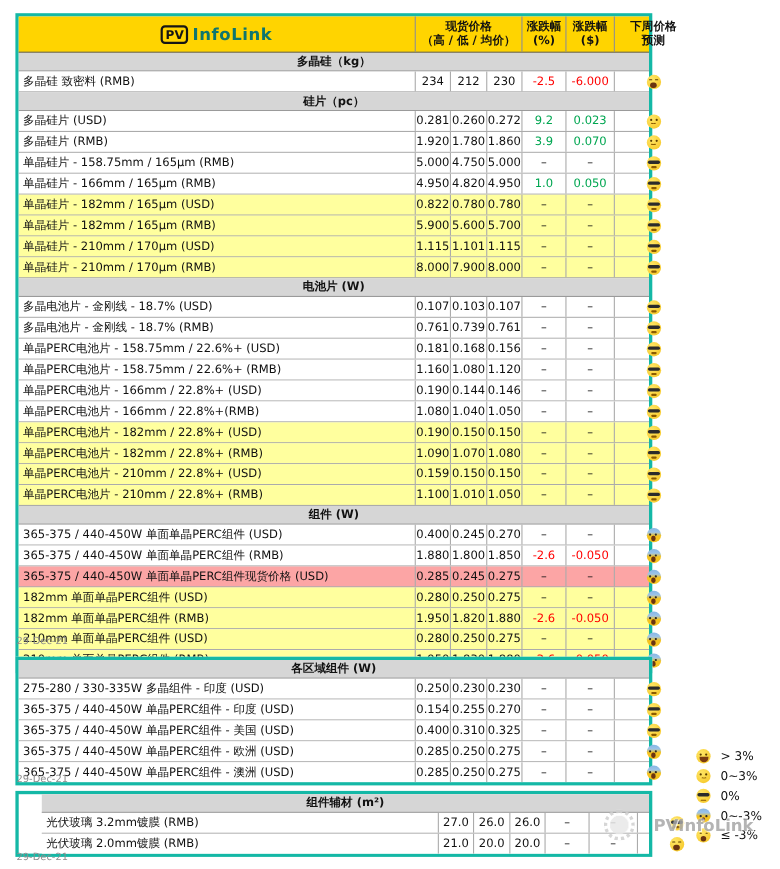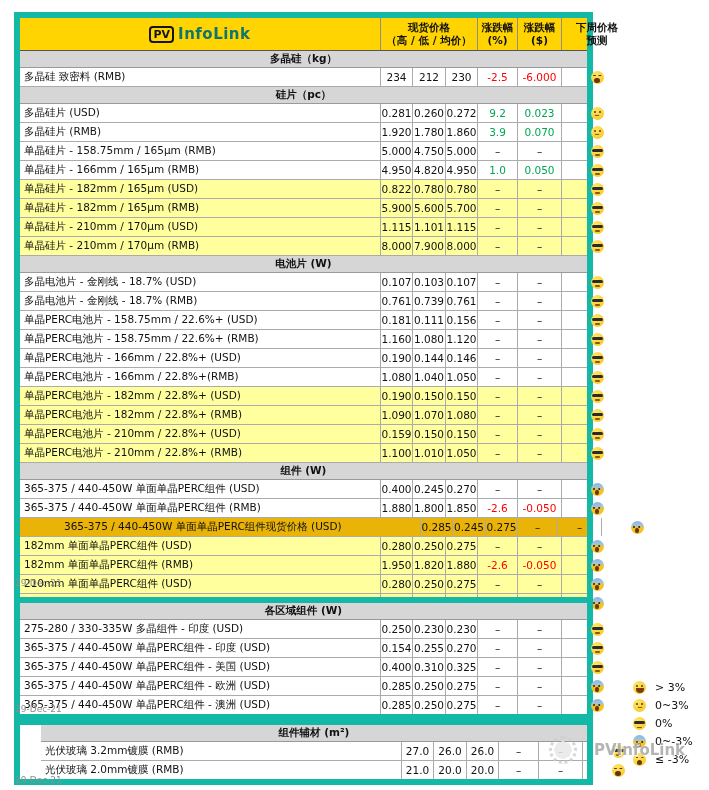--- a/index.html
+++ b/index.html
@@ -1,34 +1,34 @@
 <!DOCTYPE html>
 <html><head>
 <meta charset="utf-8">
 <style>
   html,body{margin:0;padding:0;background:#ffffff;}
   body{width:709px;height:790px;font-family:"DejaVu Sans","Liberation Sans",sans-serif;}
   .page{position:relative;width:709px;height:790px;overflow:hidden;background:#fff;}
 
-  .tbl{position:absolute;left:14px;width:579px;border:6px solid #14b8a6;box-sizing:border-box;background:#fff;}
+  .tbl{position:absolute;left:14px;width:579px;border:3px solid #14b8a6;box-sizing:border-box;background:#fff;}
 
   
   .thead{display:grid;grid-template-columns:360px 97px 40px 44px 71px;height:32px;background:#FFD400;border-bottom:1px solid #555;}
   .thead>div{display:flex;flex-direction:column;align-items:center;justify-content:center;font-weight:bold;font-size:10.5px;line-height:1.2;color:#111;}
   .thead>div+div{border-left:1px solid #8f8f8f;}
   .logo-cell{flex-direction:row !important;gap:4px;}
   .pvbox{border:2px solid #151515;border-radius:4px;font-size:11px;font-weight:bold;padding:0 2px;line-height:13px;color:#151515;}
   .logotext{font-size:15px;font-weight:bold;letter-spacing:.5px;color:#0f766e;}
 
   
   .sechead{height:16px;background:#d6d6d6;border-bottom:1px solid #9a9a9a;display:flex;align-items:center;justify-content:center;font-weight:bold;font-size:10.5px;color:#111;}
   .row{display:grid;grid-template-columns:360px 32px 33px 32px 40px 44px 71px;height:18px;font-size:10.5px;background:#fff;border-bottom:1px solid #ababab;color:#111;}
   .row:last-child{border-bottom:none;}
   .row.hl-y{background:#FFFF9E;}
-  .row.hl-o{background:#eab308;padding-left:40px;}
+  .row.hl-o{background:#fca5a5;}
   .cell{display:flex;align-items:center;justify-content:center;border-left:1px solid #ababab;overflow:hidden;white-space:nowrap;}
   .cell.lab{justify-content:flex-start;padding-left:4px;border-left:none;}
   .chg.down{color:#FF0000;}
   .chg.up{color:#00A651;}
 
   .datestamp{position:absolute;left:15px;font-size:9px;color:#8d8d8d;}
 
   
   .legend{position:absolute;left:633px;top:681px;display:flex;flex-direction:column;gap:5px;font-size:11px;color:#111;}
   .legend-item{display:flex;align-items:center;gap:9px;height:13px;}
@@ -202,21 +202,21 @@
           <div class="cell">0.761</div>
           <div class="cell chg">–</div>
           <div class="cell chg">–</div>
           <div class="cell">
             <span class="emj flat"></span>
           </div>
         </div>
         <div class="row">
           <div class="cell lab">单晶PERC电池片 - 158.75mm / 22.6%+ (USD)</div>
           <div class="cell">0.181</div>
-          <div class="cell">0.111</div>
+          <div class="cell">0.168</div>
           <div class="cell">0.156</div>
           <div class="cell chg">–</div>
           <div class="cell chg">–</div>
           <div class="cell">
             <span class="emj flat"></span>
           </div>
         </div>
         <div class="row">
           <div class="cell lab">单晶PERC电池片 - 158.75mm / 22.6%+ (RMB)</div>
           <div class="cell">1.160</div>

